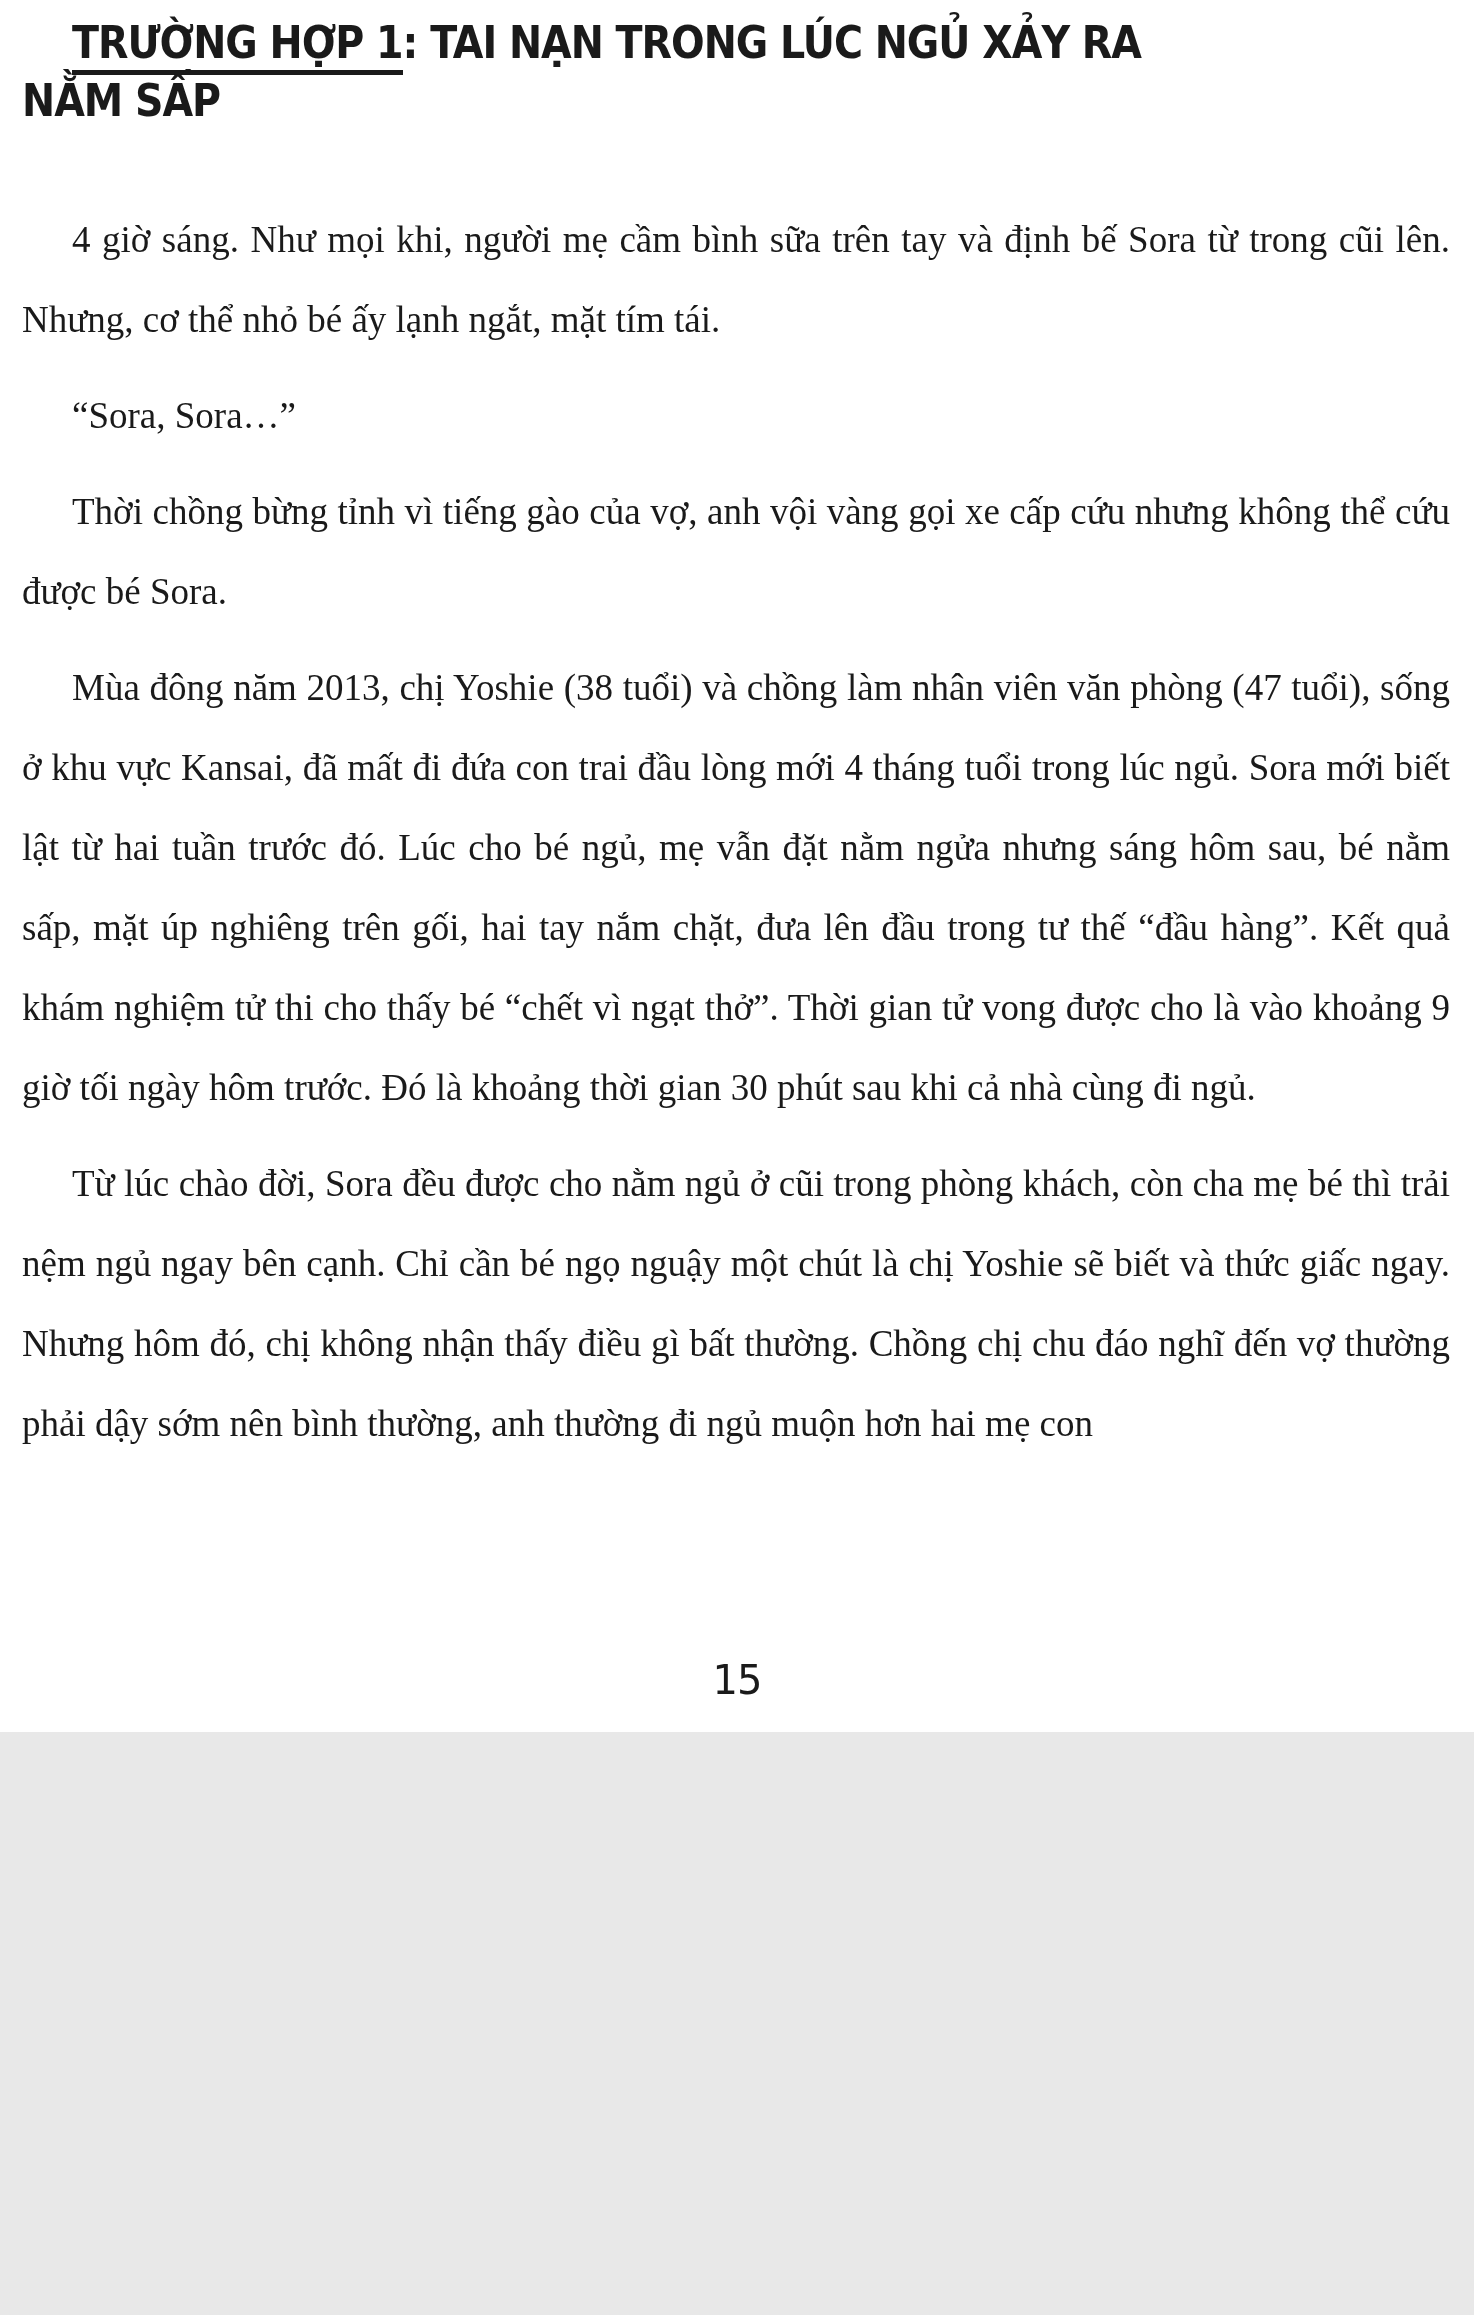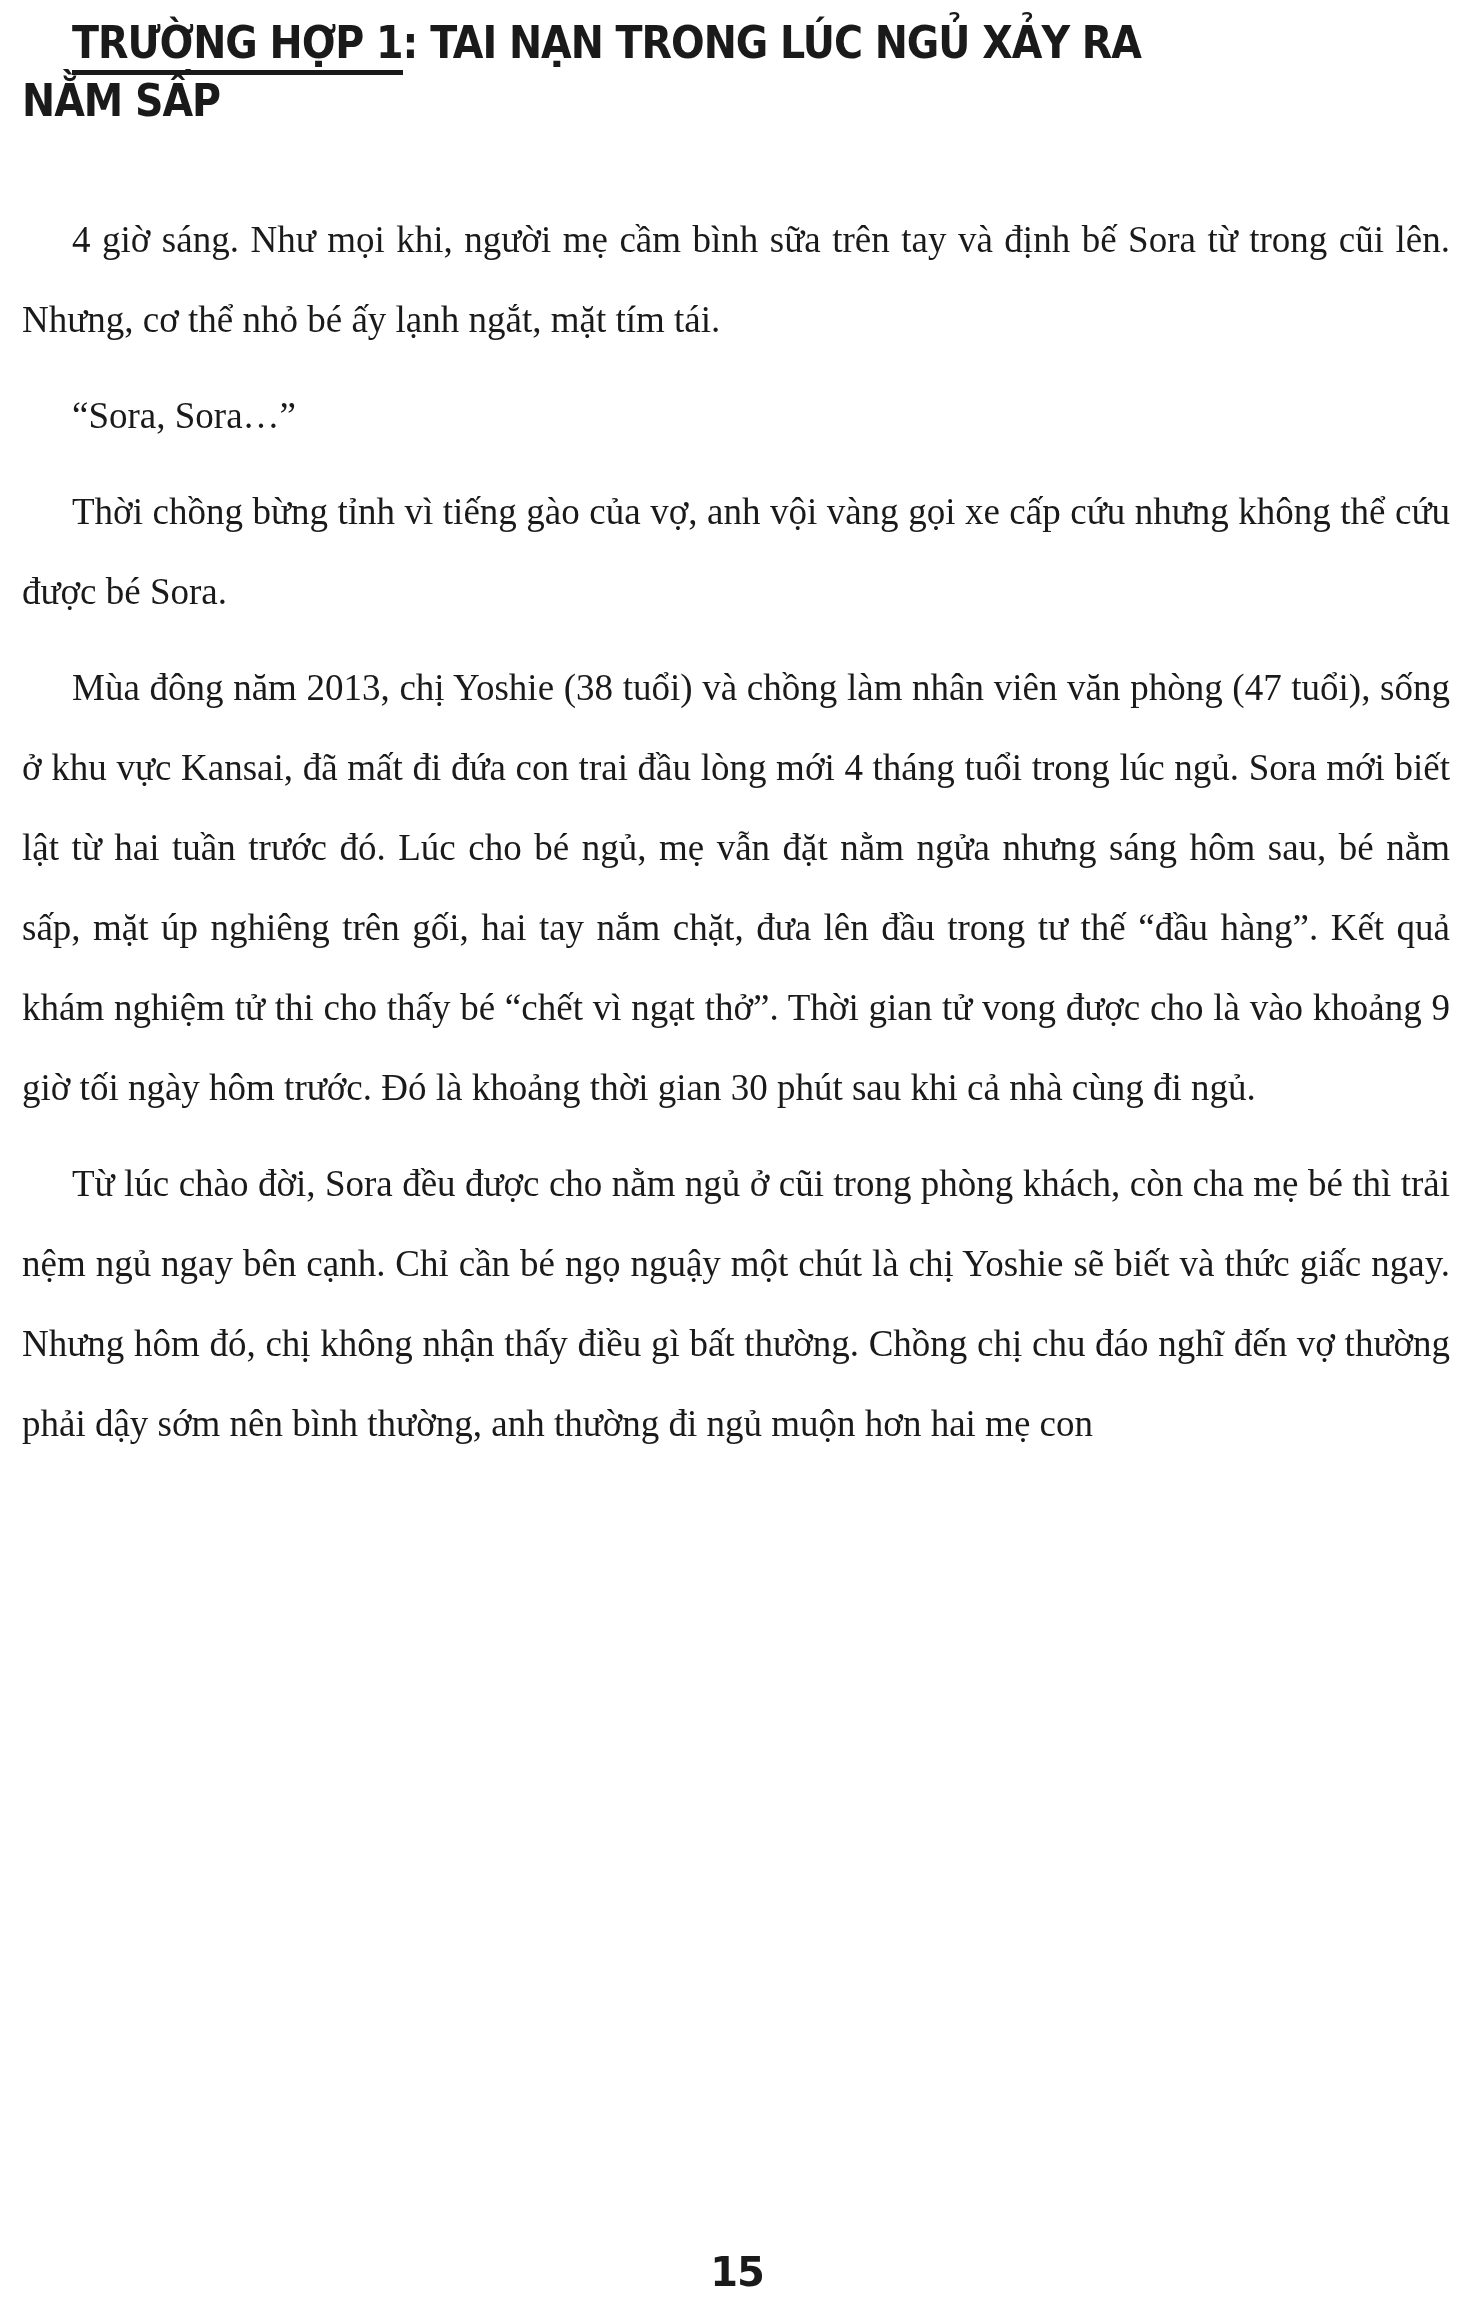--- a/index.html
+++ b/index.html
@@ -3,21 +3,21 @@
 <meta charset="utf-8">
 <style>
   html, body {
     margin: 0;
     padding: 0;
     background: #e8e8e8;
   }
   .page {
     position: relative;
     width: 1474px;
-    height: 2315px;
+    height: 1732px;
     margin: 0 auto;
     background: #ffffff;
     color: #1a1a1a;
     overflow: hidden;
     box-sizing: border-box;
     padding: 14px 24px 0 22px;
   }
   .chapter-heading {
     font-family: "DejaVu Sans", sans-serif;
     font-weight: 700;
@@ -42,24 +42,24 @@
     font-size: 37px;
     line-height: 80px;
     text-align: justify;
     text-indent: 50px;
     margin: 0 0 16px 0;
   }
   .page-number {
     position: absolute;
     left: 0;
     right: 0;
-    bottom: 20px;
+    bottom: 29px;
     text-align: center;
     font-family: "DejaVu Sans", sans-serif;
-    font-weight: 700;
+    font-weight: 400;
     font-size: 40px;
     letter-spacing: -1px;
   }
 </style>
 </head>
 <body>
 
 <div class="page">
 
   <h1 class="chapter-heading">

